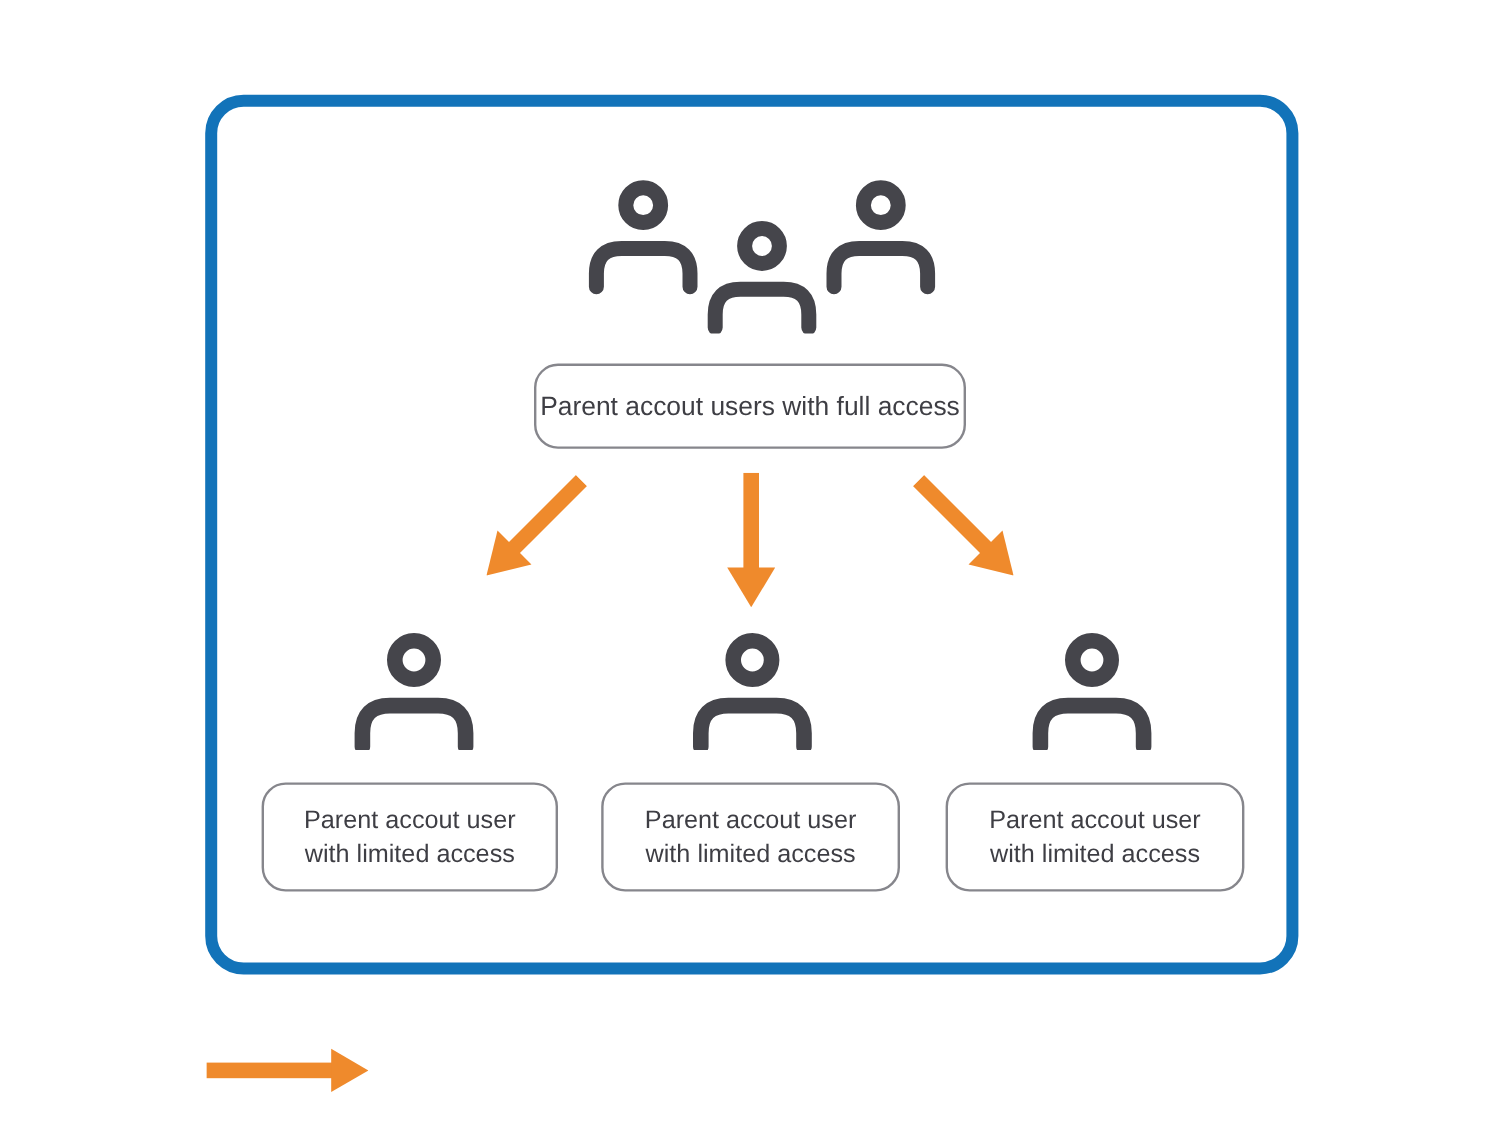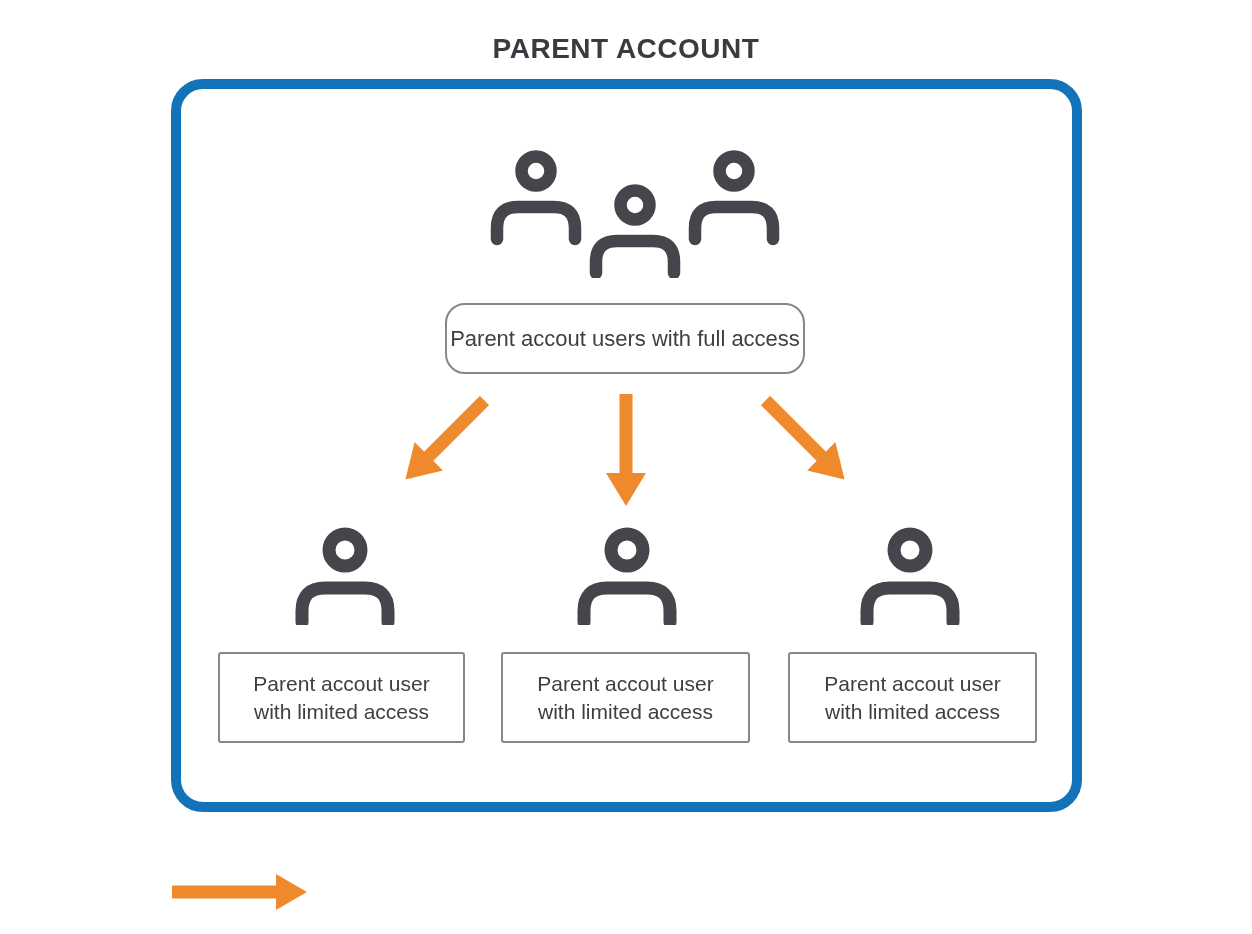--- a/index.html
+++ b/index.html
@@ -41,21 +41,21 @@
     background:#fff;
     display:flex;flex-direction:column;align-items:center;justify-content:center;
     color:var(--text);
     text-align:center;
   }
   .pill-full{
     left:445px;top:303px;width:360px;height:71px;
     font-size:22px;
   }
   .pill-limited{
-    top:652px;height:91px;border-radius:3px;
+    top:652px;height:91px;border-radius:20px;
     font-size:21px;line-height:28px;
   }
   .pill-limited.p0{left:218px;width:247px;}
   .pill-limited.p1{left:501px;width:249px;}
   .pill-limited.p2{left:788px;width:249px;}
   .arrow-down{fill:var(--orange);}
   .arrow-left-diag{left:423px;top:384px;transform:rotate(45deg);}
   .arrow-mid{left:604px;top:394px;}
   .arrow-right-diag{left:783px;top:384px;transform:rotate(-45deg);}
   .person-stroke{fill:none;stroke:var(--icon);}
@@ -63,21 +63,20 @@
     position:absolute;left:363px;top:879px;
     font-size:20px;line-height:28px;font-weight:bold;
     color:var(--orange);
   }
 </style>
 </head>
 <body>
 
 <div class="stage">
 
-  <h1 class="title">PARENT ACCOUNT</h1>
 
   <div class="container-border"></div>
 
   <div class="layer">
 
     <svg class="abs" style="left:490px;top:150px;" width="290" height="128" viewBox="0 0 290 128" aria-hidden="true">
       <g class="person-stroke" stroke-width="12.5" stroke-linecap="round">
         <g>
           <circle cx="46" cy="21" r="14.5"></circle>
           <path d="M 7 89 L 7 78 Q 7 57 28 57 L 64 57 Q 85 57 85 78 L 85 89"></path>

